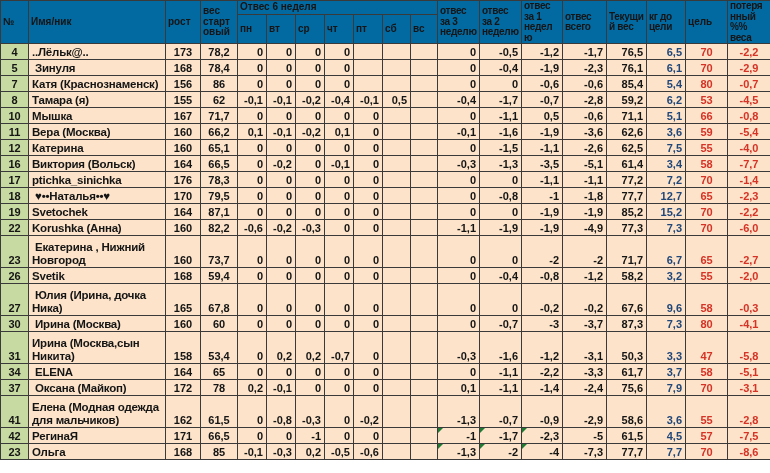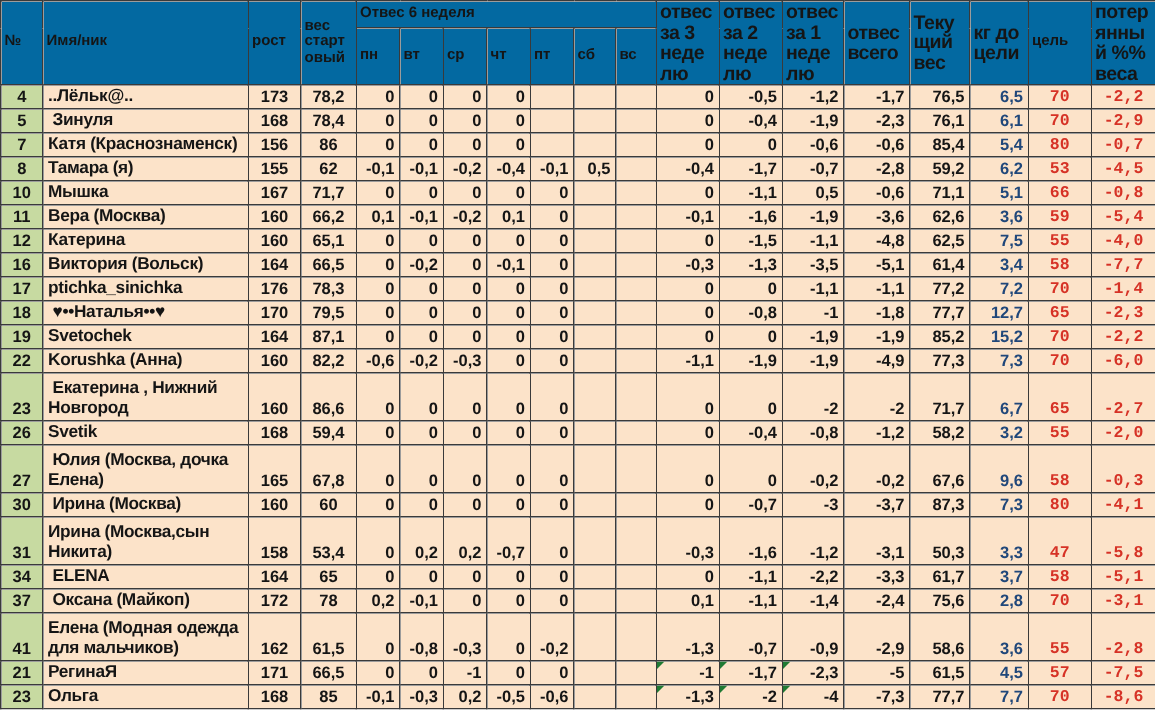--- a/index.html
+++ b/index.html
@@ -4,30 +4,30 @@
 <style>
   html,body{margin:0;padding:0;background:#ffffff;width:770px;height:473px;overflow:hidden;
     font-family:"Liberation Sans",sans-serif;}
   .sheet{width:770px;height:473px;}
   table{border-collapse:collapse;table-layout:fixed;width:770px;font-weight:bold;}
   th,td{border:1px solid #3a3a3a;padding:0 2px;overflow:hidden;position:relative;box-sizing:border-box;}
   thead th{background:#0369a1;color:#151515;font-size:10px;line-height:1.05;text-align:left;
     vertical-align:middle;word-wrap:break-word;}
   thead tr.h1{height:13px;}
   thead tr.h2{height:27px;}
-  thead th.small{font-size:13px;letter-spacing:-0.3px;}
+  thead th.small{font-size:10px;letter-spacing:-0.3px;}
   tbody td{background:#fce3c9;color:#151515;font-size:11px;height:16px;vertical-align:bottom;
     line-height:1.15;}
   tbody tr.tall td{height:32px;}
   td.c-num{background:#c7daa1;text-align:center;}
   td.c-name{text-align:left;font-size:11.5px;white-space:pre-wrap;padding:0 3px;letter-spacing:-0.2px;}
   td.c-center{text-align:center;}
   td.c-right{text-align:right;padding-right:3px;}
   td.navy{color:#20477a;}
-  td.red{color:#d63226;font-family:Liberation Mono, monospace;}
+  td.red{color:#d63226;}
   .corner-flag{position:absolute;top:0;left:0;width:0;height:0;
     border-top:5px solid #1f7a33;border-right:5px solid transparent;}
 </style>
 </head>
 <body>
 
 <div class="sheet">
 <table>
   <colgroup>
     <col style="width:28px">
@@ -211,21 +211,21 @@
           <td class="c-right">0</td>
           <td class="c-right">0</td>
           <td class="c-right">0</td>
           <td class="c-right">0</td>
           <td class="c-right">0</td>
           <td class="c-right"></td>
           <td class="c-right"></td>
           <td class="c-right">0</td>
           <td class="c-right">-1,5</td>
           <td class="c-right">-1,1</td>
-          <td class="c-right">-4,8</td>
+          <td class="c-right">-2,6</td>
           <td class="c-right">62,5</td>
           <td class="c-right navy">7,5</td>
           <td class="c-center red">55</td>
           <td class="c-center red">-4,0</td>
         </tr>
         <tr>
           <td class="c-num">16</td>
           <td class="c-name">Виктория (Вольск)</td>
           <td class="c-center">164</td>
           <td class="c-center">66,5</td>
@@ -326,21 +326,21 @@
           <td class="c-right">-4,9</td>
           <td class="c-right">77,3</td>
           <td class="c-right navy">7,3</td>
           <td class="c-center red">70</td>
           <td class="c-center red">-6,0</td>
         </tr>
         <tr class="tall">
           <td class="c-num">23</td>
           <td class="c-name"> Екатерина , Нижний Новгород</td>
           <td class="c-center">160</td>
-          <td class="c-center">86,6</td>
+          <td class="c-center">73,7</td>
           <td class="c-right">0</td>
           <td class="c-right">0</td>
           <td class="c-right">0</td>
           <td class="c-right">0</td>
           <td class="c-right">0</td>
           <td class="c-right"></td>
           <td class="c-right"></td>
           <td class="c-right">0</td>
           <td class="c-right">0</td>
           <td class="c-right">-2</td>
@@ -366,21 +366,21 @@
           <td class="c-right">-0,4</td>
           <td class="c-right">-0,8</td>
           <td class="c-right">-1,2</td>
           <td class="c-right">58,2</td>
           <td class="c-right navy">3,2</td>
           <td class="c-center red">55</td>
           <td class="c-center red">-2,0</td>
         </tr>
         <tr class="tall">
           <td class="c-num">27</td>
-          <td class="c-name"> Юлия (Москва, дочка Елена)</td>
+          <td class="c-name"> Юлия (Ирина, дочка Ника)</td>
           <td class="c-center">165</td>
           <td class="c-center">67,8</td>
           <td class="c-right">0</td>
           <td class="c-right">0</td>
           <td class="c-right">0</td>
           <td class="c-right">0</td>
           <td class="c-right">0</td>
           <td class="c-right"></td>
           <td class="c-right"></td>
           <td class="c-right">0</td>
@@ -465,21 +465,21 @@
           <td class="c-right">0</td>
           <td class="c-right">0</td>
           <td class="c-right">0</td>
           <td class="c-right"></td>
           <td class="c-right"></td>
           <td class="c-right">0,1</td>
           <td class="c-right">-1,1</td>
           <td class="c-right">-1,4</td>
           <td class="c-right">-2,4</td>
           <td class="c-right">75,6</td>
-          <td class="c-right navy">2,8</td>
+          <td class="c-right navy">7,9</td>
           <td class="c-center red">70</td>
           <td class="c-center red">-3,1</td>
         </tr>
         <tr class="tall">
           <td class="c-num">41</td>
           <td class="c-name">Елена (Модная одежда для мальчиков)</td>
           <td class="c-center">162</td>
           <td class="c-center">61,5</td>
           <td class="c-right">0</td>
           <td class="c-right">-0,8</td>
@@ -491,21 +491,21 @@
           <td class="c-right">-1,3</td>
           <td class="c-right">-0,7</td>
           <td class="c-right">-0,9</td>
           <td class="c-right">-2,9</td>
           <td class="c-right">58,6</td>
           <td class="c-right navy">3,6</td>
           <td class="c-center red">55</td>
           <td class="c-center red">-2,8</td>
         </tr>
         <tr>
-          <td class="c-num">21</td>
+          <td class="c-num">42</td>
           <td class="c-name">РегинаЯ</td>
           <td class="c-center">171</td>
           <td class="c-center">66,5</td>
           <td class="c-right">0</td>
           <td class="c-right">0</td>
           <td class="c-right">-1</td>
           <td class="c-right">0</td>
           <td class="c-right">0</td>
           <td class="c-right"></td>
           <td class="c-right"></td>

